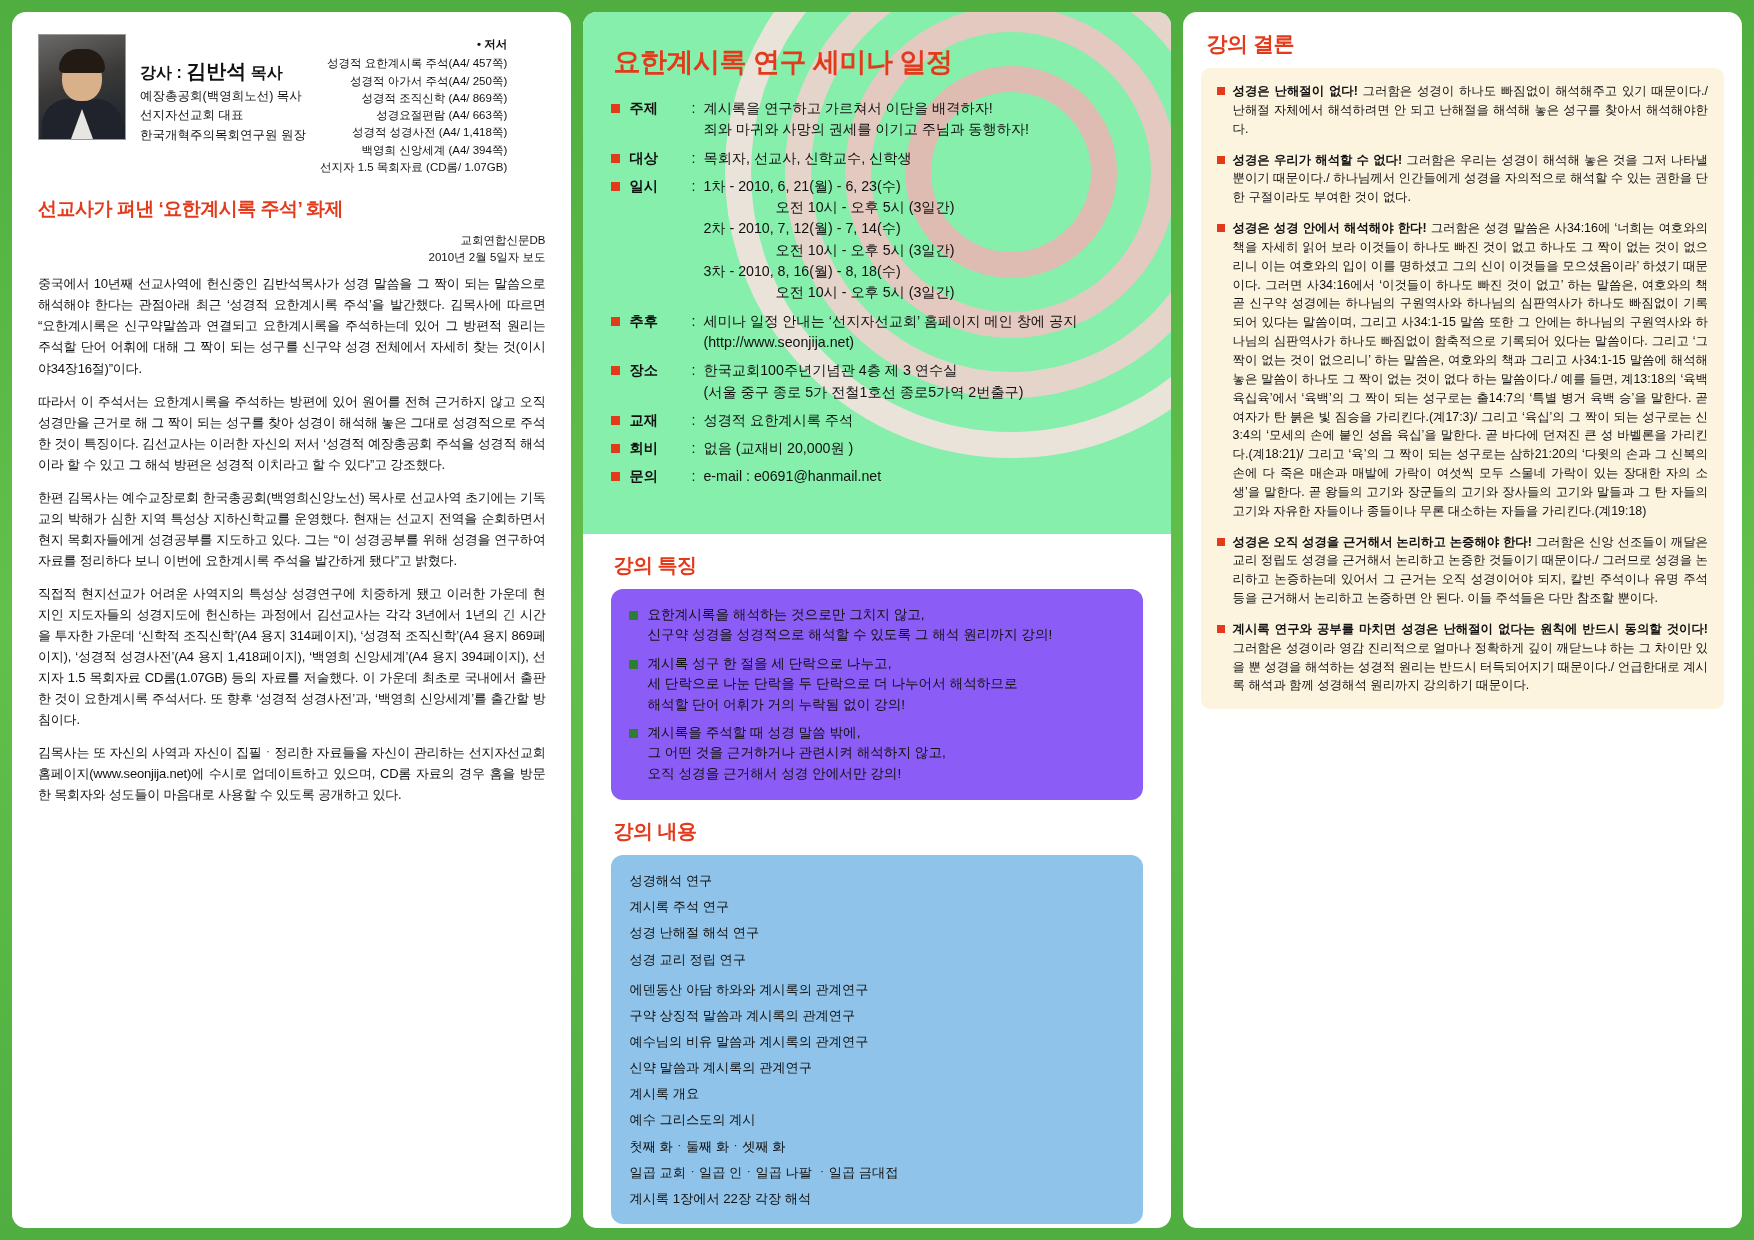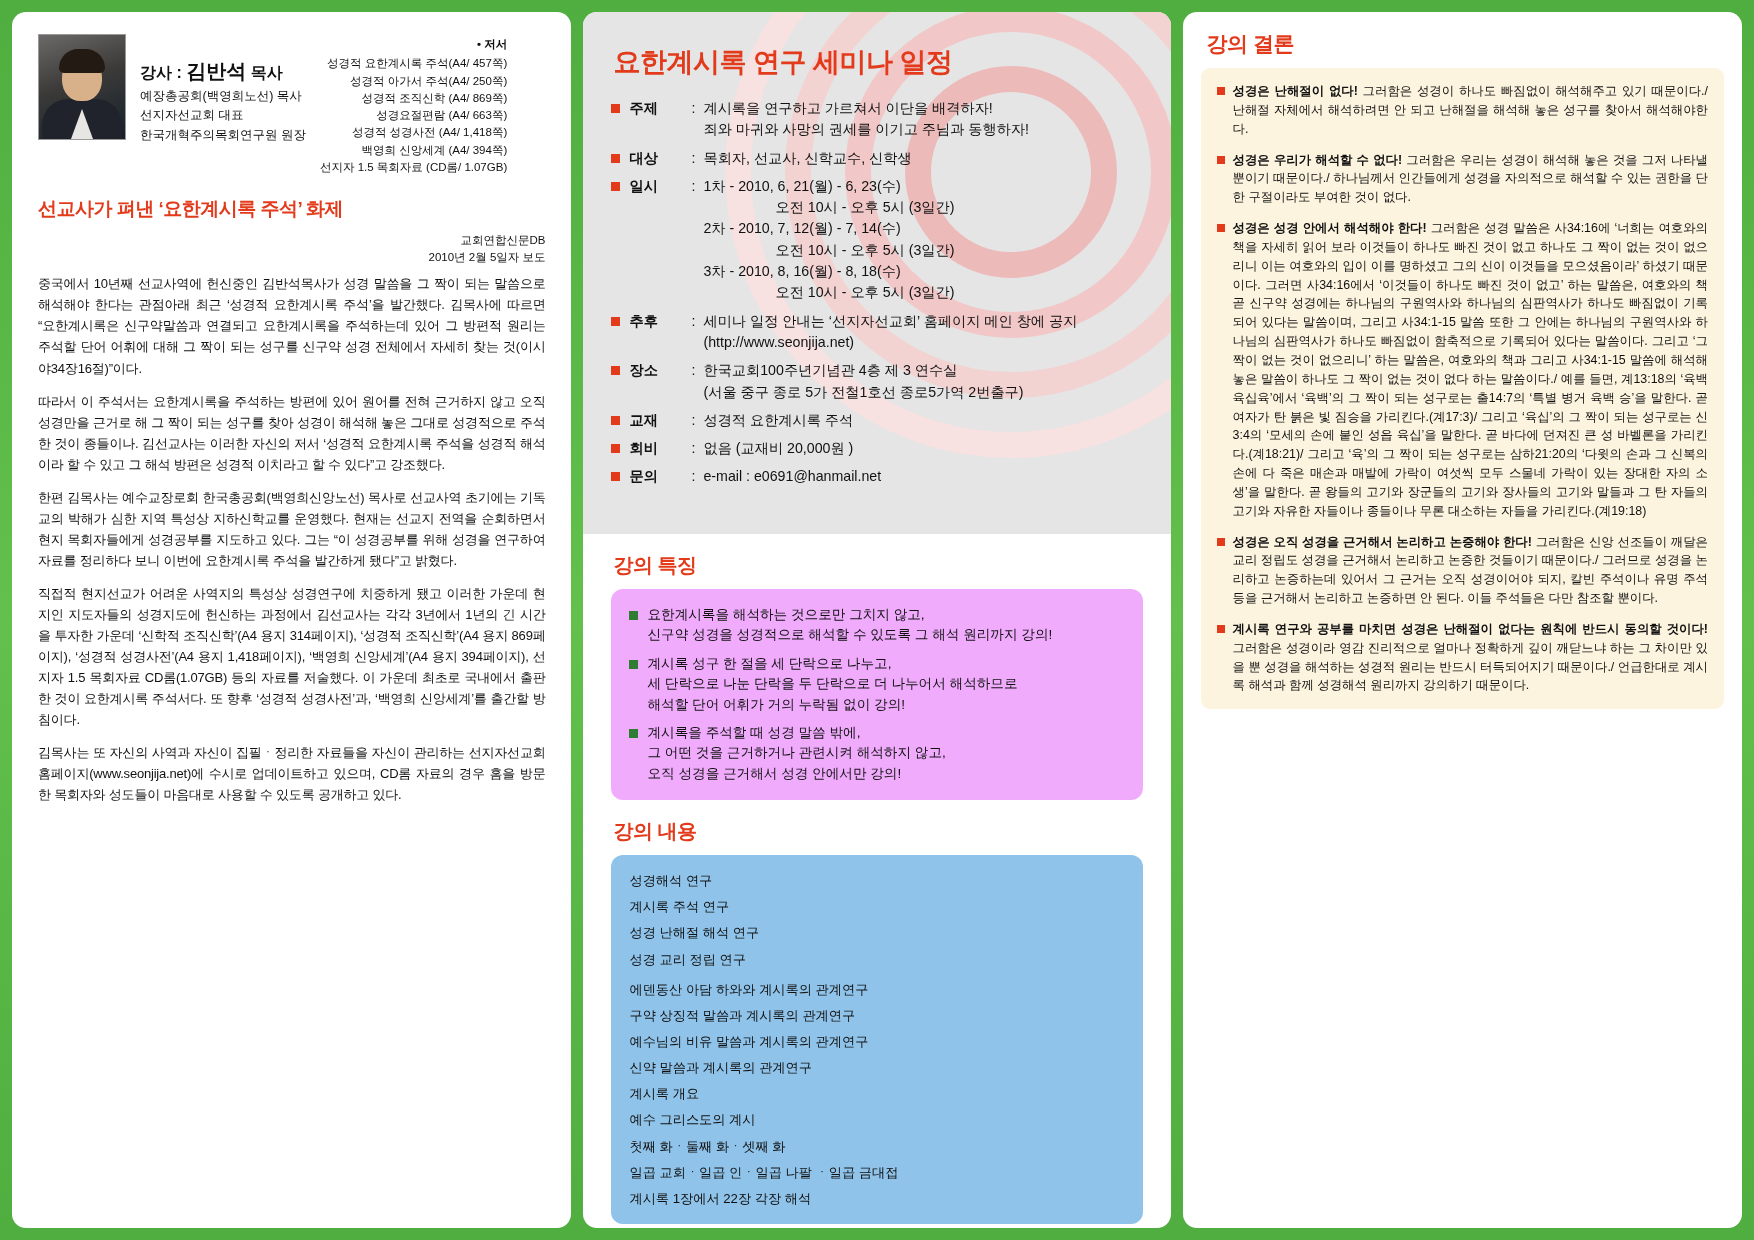--- a/index.html
+++ b/index.html
@@ -58,21 +58,21 @@
   .src{text-align:right;font-size:11.5px;color:#111;line-height:1.45;margin-bottom:8px;}
   .body-copy p{
     font-size:13px;line-height:1.62;color:#111;margin:0 0 12px 0;text-align:justify;
     letter-spacing:-0.2px;
   }
 
   
   .mid-top{
     position:relative;border-radius:14px 14px 0 0;overflow:hidden;
     height:522px;padding:26px 28px 12px 28px;box-sizing:border-box;
-    background:#e5e5e5;
+    background:#86efac;
   }
   .rings{position:absolute;right:-120px;top:-120px;width:560px;height:560px;pointer-events:none;}
   .rings i{
     position:absolute;border-radius:50%;border:26px solid #f7d3d3;opacity:.85;
     left:50%;top:50%;transform:translate(-50%,-50%);
   }
   .rings i:nth-child(1){width:520px;height:520px;border-color:#fae0e0;}
   .rings i:nth-child(2){width:400px;height:400px;border-color:#f6cfcf;}
   .rings i:nth-child(3){width:280px;height:280px;border-color:#f3c2c2;}
   .rings i:nth-child(4){width:160px;height:160px;border-color:#efb3b3;}
@@ -83,21 +83,21 @@
   .row{display:flex;margin-bottom:7px;font-size:14.2px;line-height:1.5;color:#111;}
   .bul{width:9px;height:9px;background:#e23a1b;margin:6px 9px 0 0;flex:none;}
   .lbl{font-weight:bold;width:62px;flex:none;}
   .sep{width:12px;flex:none;}
   .val{flex:1;}
   .val .sub{display:block;padding-left:0;}
 
   .mid-sec{padding:14px 28px 0 28px;}
   .sec-h{font-size:20px;font-weight:bold;color:#e23a1b;margin:4px 0 10px 2px;letter-spacing:-0.5px;}
   .box-green{
-    background:#f0abfc;border-radius:12px;padding:16px 18px;color:#111;
+    background:#8b5cf6;border-radius:12px;padding:16px 18px;color:#111;
   }
   .box-blue{
     background:#8fc3ea;border-radius:12px;padding:16px 18px;color:#111;
   }
   .li{display:flex;margin-bottom:8px;font-size:13.6px;line-height:1.5;}
   .li .sq{width:9px;height:9px;margin:6px 9px 0 0;flex:none;}
   .sq-g{background:#2e7d32;}
   .sq-b{background:#1c4f7c;}
   .li .txt{flex:1;}
   .two-col{display:flex;gap:4px;flex-direction:column;}
@@ -150,21 +150,21 @@
     </div>
 
     <div class="headline">선교사가 펴낸 ‘요한계시록 주석’ 화제</div>
     <div class="src">
       <div>교회연합신문DB</div>
       <div>2010년 2월 5일자 보도</div>
     </div>
 
     <div class="body-copy">
       <p>중국에서 10년째 선교사역에 헌신중인 김반석목사가 성경 말씀을 그 짝이 되는 말씀으로 해석해야 한다는 관점아래 최근 ‘성경적 요한계시록 주석’을 발간했다. 김목사에 따르면 “요한계시록은 신구약말씀과 연결되고 요한계시록을 주석하는데 있어 그 방편적 원리는 주석할 단어 어휘에 대해 그 짝이 되는 성구를 신구약 성경 전체에서 자세히 찾는 것(이시야34장16절)”이다.</p>
-      <p>따라서 이 주석서는 요한계시록을 주석하는 방편에 있어 원어를 전혀 근거하지 않고 오직 성경만을 근거로 해 그 짝이 되는 성구를 찾아 성경이 해석해 놓은 그대로 성경적으로 주석한 것이 종들이나. 김선교사는 이러한 자신의 저서 ‘성경적 요한계시록 주석을 성경적 해석이라 할 수 있고 그 해석 방편은 성경적 이치라고 할 수 있다”고 강조했다.</p>
+      <p>따라서 이 주석서는 요한계시록을 주석하는 방편에 있어 원어를 전혀 근거하지 않고 오직 성경만을 근거로 해 그 짝이 되는 성구를 찾아 성경이 해석해 놓은 그대로 성경적으로 주석한 것이 특징이다. 김선교사는 이러한 자신의 저서 ‘성경적 예장총공회 주석을 성경적 해석이라 할 수 있고 그 해석 방편은 성경적 이치라고 할 수 있다”고 강조했다.</p>
       <p>한편 김목사는 예수교장로회 한국총공회(백영희신앙노선) 목사로 선교사역 초기에는 기독교의 박해가 심한 지역 특성상 지하신학교를 운영했다. 현재는 선교지 전역을 순회하면서 현지 목회자들에게 성경공부를 지도하고 있다. 그는 “이 성경공부를 위해 성경을 연구하여 자료를 정리하다 보니 이번에 요한계시록 주석을 발간하게 됐다”고 밝혔다.</p>
       <p>직접적 현지선교가 어려운 사역지의 특성상 성경연구에 치중하게 됐고 이러한 가운데 현지인 지도자들의 성경지도에 헌신하는 과정에서 김선교사는 각각 3년에서 1년의 긴 시간을 투자한 가운데 ‘신학적 조직신학’(A4 용지 314페이지), ‘성경적 조직신학’(A4 용지 869페이지), ‘성경적 성경사전’(A4 용지 1,418페이지), ‘백영희 신앙세계’(A4 용지 394페이지), 선지자 1.5 목회자료 CD롬(1.07GB) 등의 자료를 저술했다. 이 가운데 최초로 국내에서 출판한 것이 요한계시록 주석서다. 또 향후 ‘성경적 성경사전’과, ‘백영희 신앙세계’를 출간할 방침이다.</p>
       <p>김목사는 또 자신의 사역과 자신이 집필ㆍ정리한 자료들을 자신이 관리하는 선지자선교회 홈페이지(www.seonjija.net)에 수시로 업데이트하고 있으며, CD롬 자료의 경우 홈을 방문한 목회자와 성도들이 마음대로 사용할 수 있도록 공개하고 있다.</p>
     </div>
   </div>
 
   <div class="col col-mid">
 
     <div class="mid-top">
       <div class="rings">

